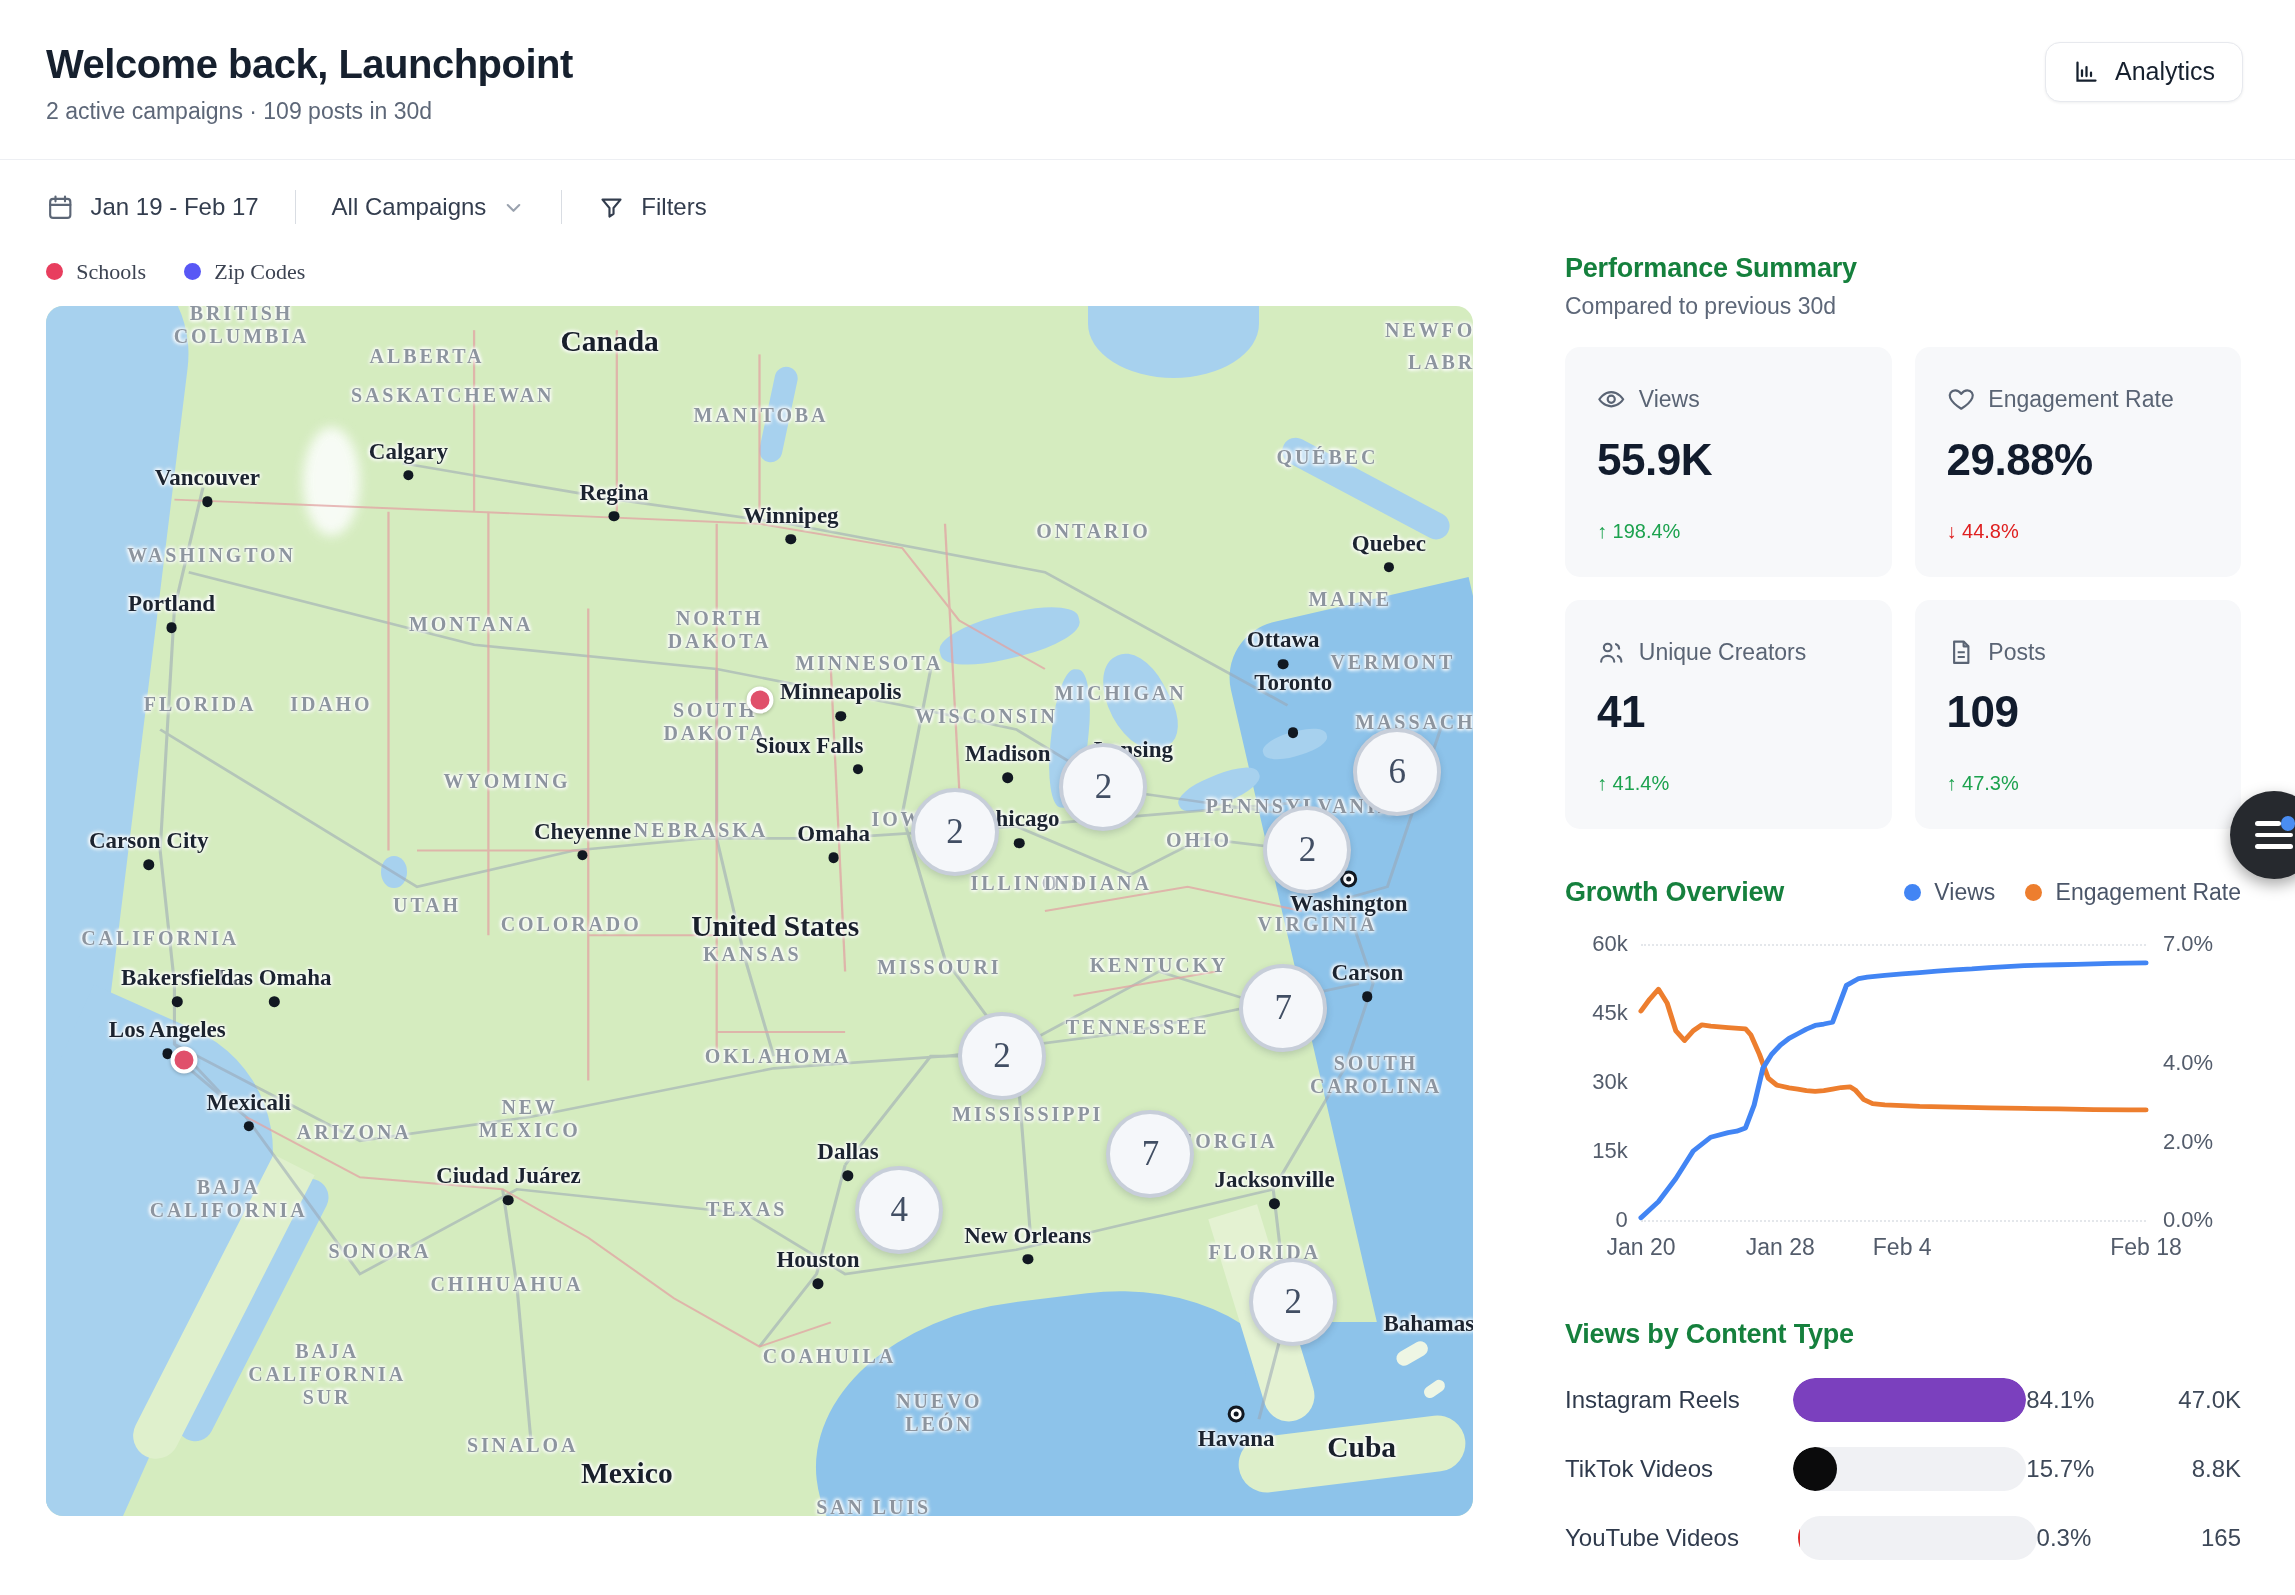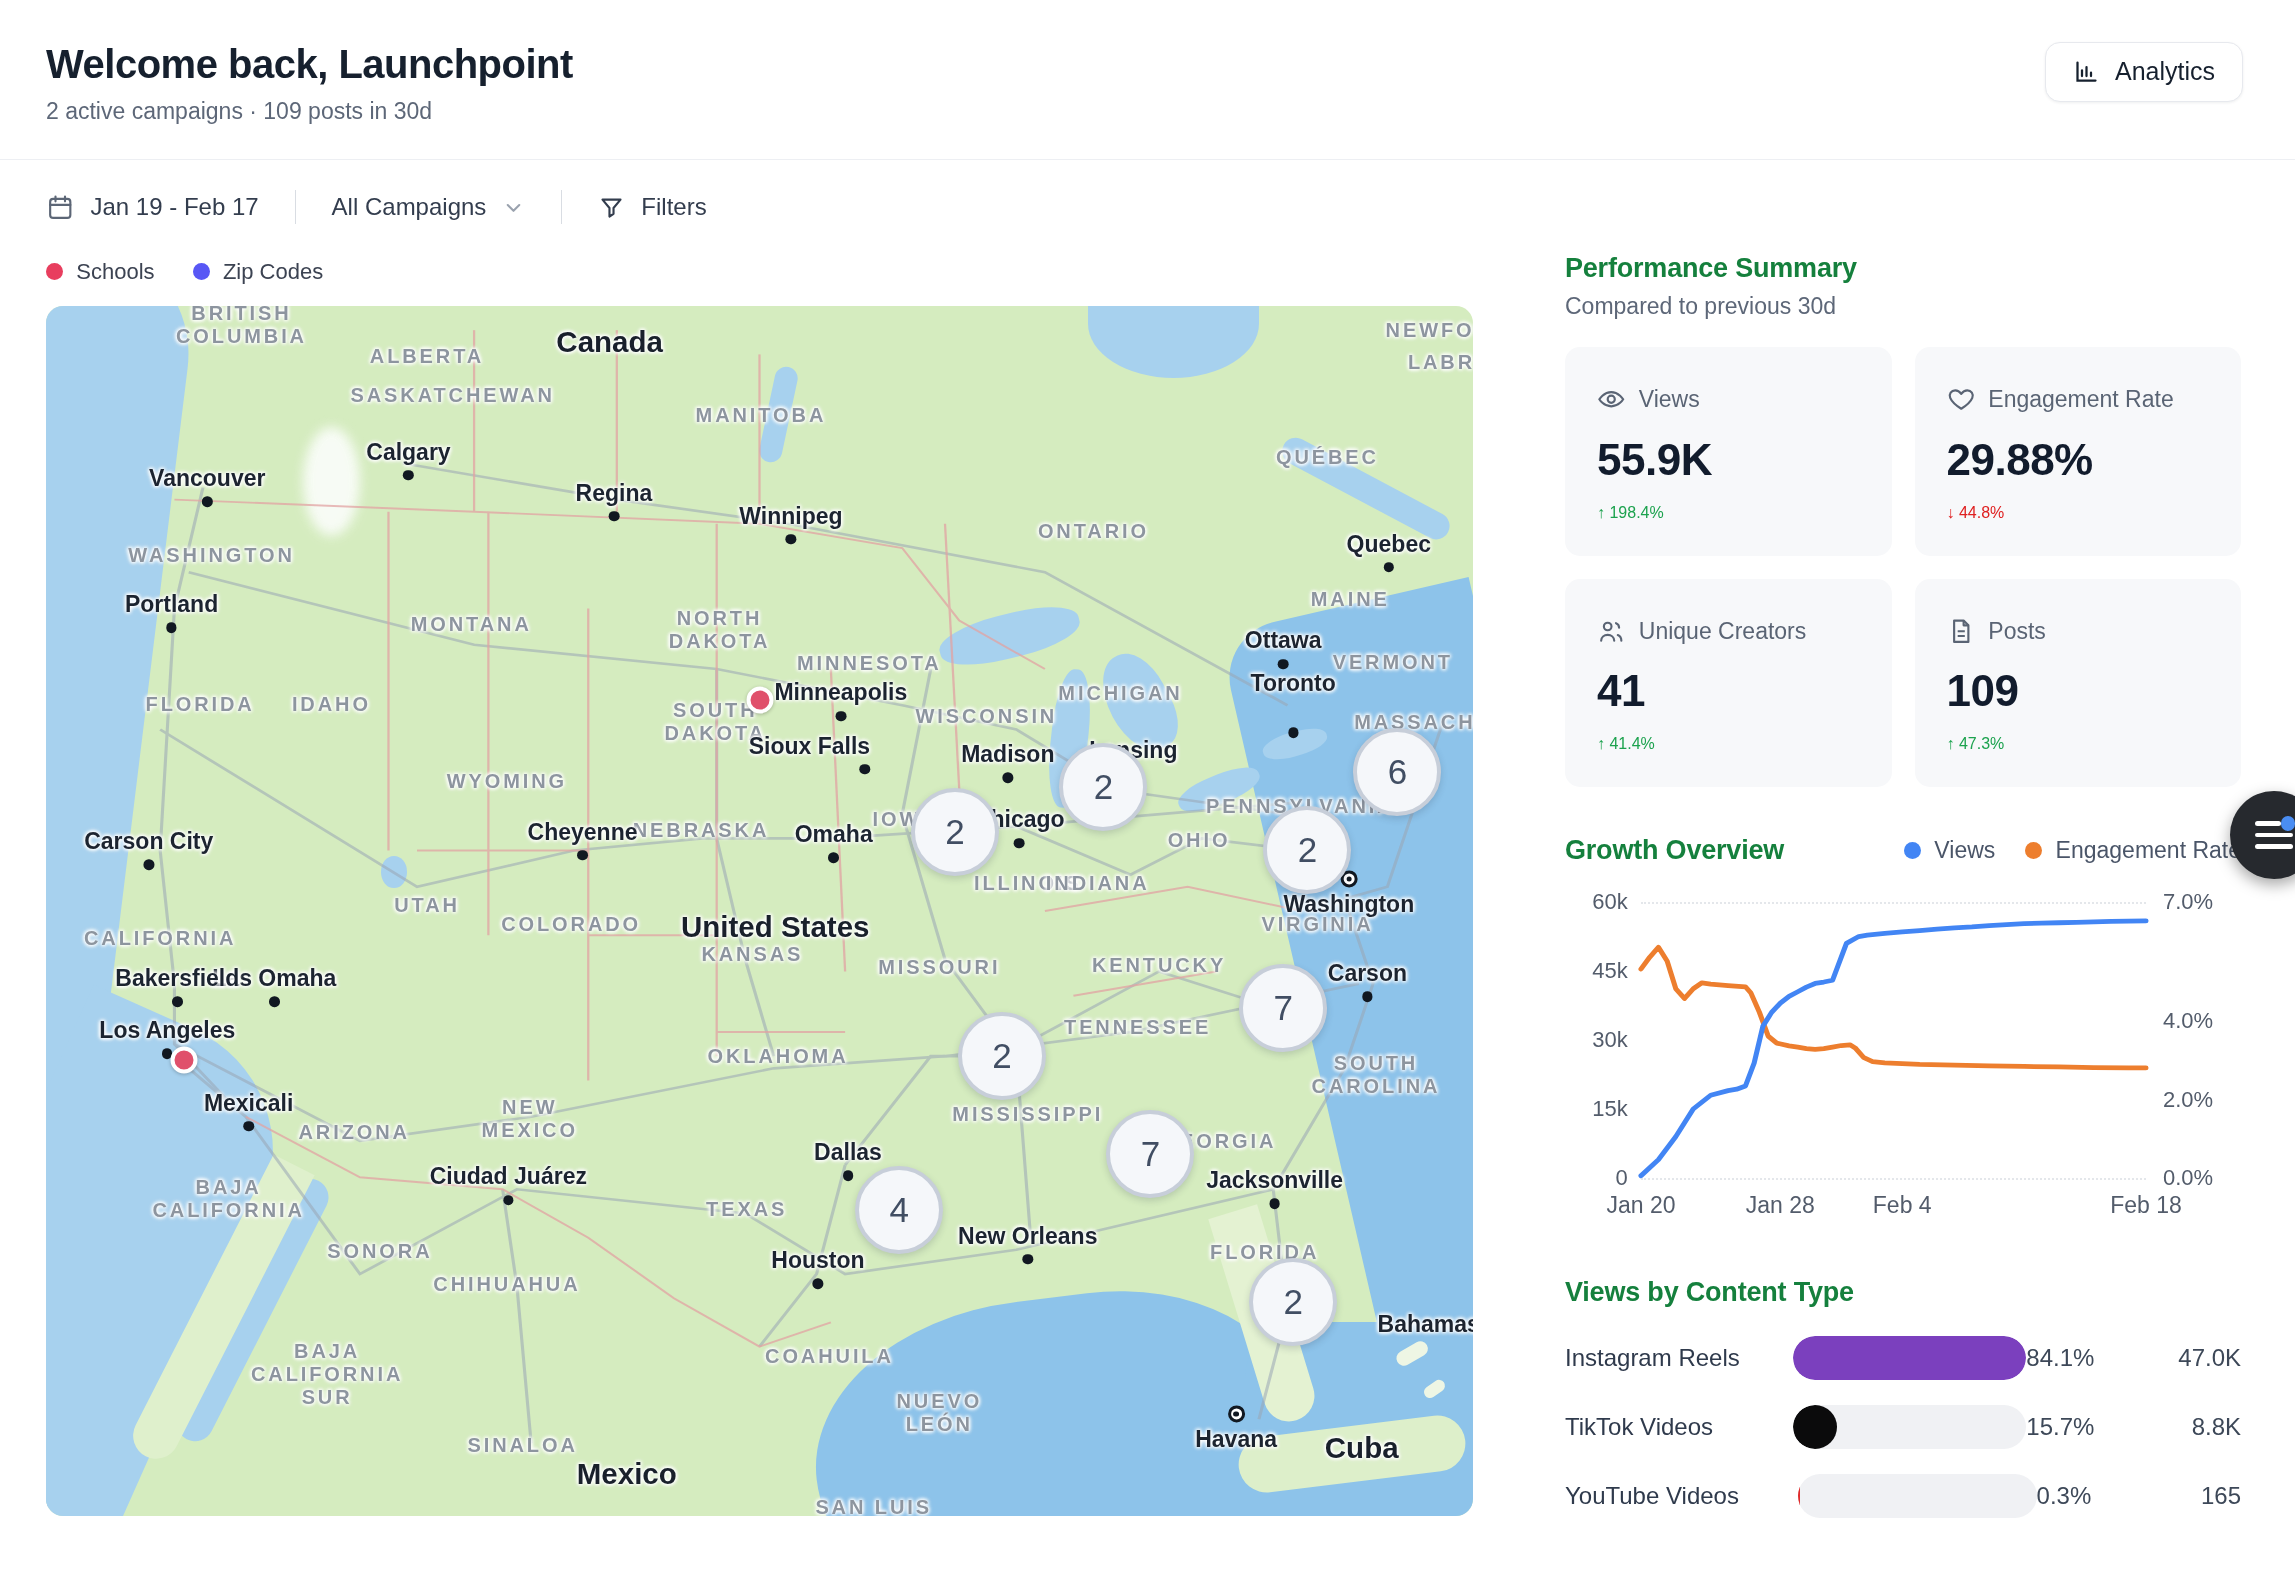--- a/index.html
+++ b/index.html
@@ -16,21 +16,21 @@
     color:#16202e; box-shadow:0 1px 2.9px rgba(16,24,40,.07); cursor:pointer; }
 
   
   .filter-row { display:flex; align-items:center; margin:30px 46px 0; color:#333d4e; font-size:24px; }
   .filter-item { display:flex; align-items:center; gap:16px; cursor:pointer; }
   .filter-sep { width:1px; height:34px; background:#d9dde3; margin:0 36px; }
   .icon-gray { color:#5c6676; }
 
   
   .main { display:flex; margin:0 55px 0 46px; gap:53px; }
-  .left-col { width:1466px; flex:none; }
+  .left-col { width:1466px; flex:none;font-family:Liberation Serif, serif; }
   .right-col { flex:1; min-width:0; padding-top:28.5px; }
 
   
   .map-legend { display:flex; align-items:center; gap:38px; margin-top:28.5px; height:38px; }
   .legend-chip { display:flex; align-items:center; gap:13.3px; font-size:22px; color:#3c4352; }
   .legend-dot { width:17px; height:17px; border-radius:50%; }
 
   
   .map { position:relative; margin-top:15px; width:1427px; height:1210px; border-radius:17px;
     overflow:hidden; background:#d5ecbf; }
@@ -61,21 +61,21 @@
     cursor:pointer; }
 
   
   .section-title { font-size:27px; font-weight:800; color:#15803d; letter-spacing:-0.2px; }
   .section-subtitle { font-size:23px; color:#5d6778; margin-top:9.5px; }
 
   .cards-grid { display:grid; grid-template-columns:1fr 1fr; gap:23px; margin-top:27px; }
   .stat-card { background:#f7f8fa; border-radius:15px; padding:38px 32px 34px; min-height:194px; }
   .stat-head { display:flex; align-items:center; gap:13.3px; color:#5a6474; font-size:23px; }
   .stat-value { font-size:44px; font-weight:800; color:#121c2d; margin-top:21px; letter-spacing:-0.5px; }
-  .stat-delta { font-size:16px; margin-top:19px; font-weight:500; }
+  .stat-delta { font-size:20px; margin-top:35px; font-weight:500; }
 
   .growth-head { display:flex; align-items:center; justify-content:space-between; margin-top:48px; }
   .chart-legend { display:flex; align-items:center; gap:30px; font-size:23px; color:#4a5568; }
   .chart-legend .legend-chip { font-size:23px; color:#4a5568; }
 
   .chart-wrap { position:relative; margin-top:28.5px; height:323px; }
   .plot { position:absolute; left:76px; right:95px; top:7.6px; height:276px; }
   .gridline { position:absolute; left:0; right:0; border-top:2.9px dotted #e4e7eb; }
   .plot svg { position:absolute; inset:0; width:100%; height:100%; overflow:visible; }
   .ytick { position:absolute; font-size:22px; color:#535c6b; transform:translateY(-50%); }

